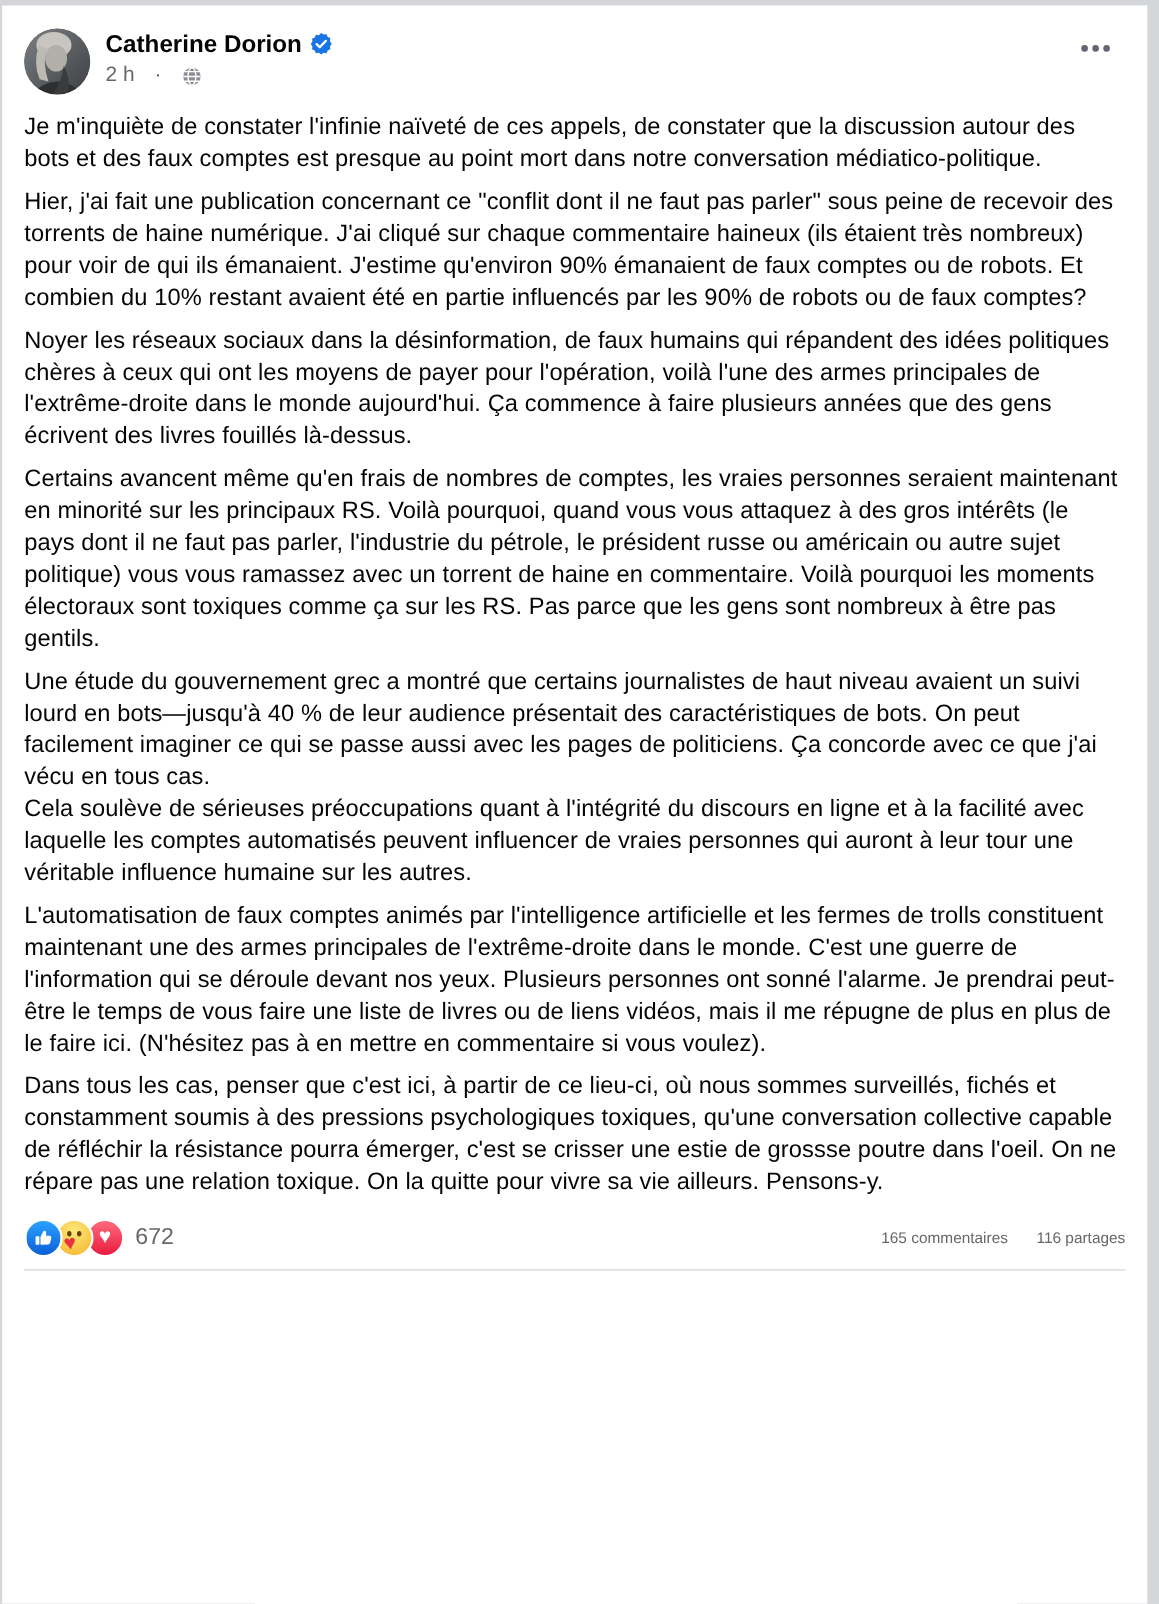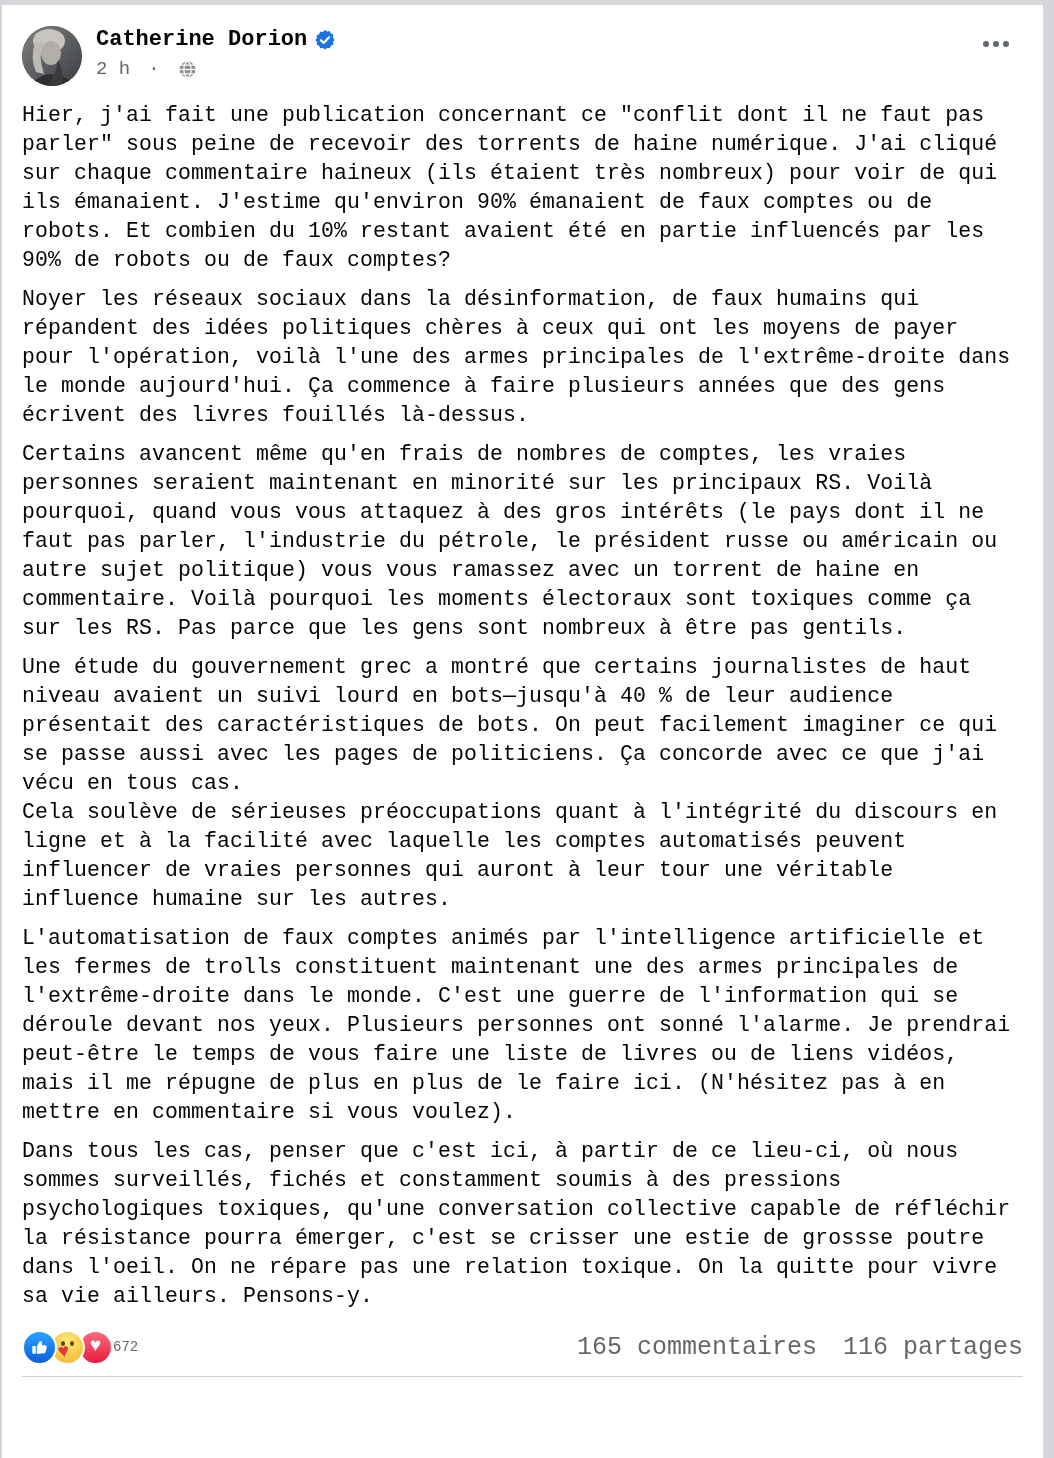--- a/index.html
+++ b/index.html
@@ -8,21 +8,20 @@
   body {
     background: #d4d6d9;
     font-family: "Liberation Sans", "DejaVu Sans", sans-serif;
     color: #050505;
   }
   .page-frame {
     width: 1054px;
     height: 1458px;
     padding: 5px 11px 0 2px;
     background: #d4d6d9;
-    font-family: Liberation Mono, monospace;
   }
   .post-card {
     background: #ffffff;
     width: 100%;
     height: 100%;
     padding: 0 20px;
     position: relative;
     overflow: hidden;
   }
 
@@ -136,28 +135,29 @@
     line-height: 1;
   }
   .rx-love { background: linear-gradient(#ff6a7c, #e81c3f); z-index: 1; }
   .rx-love .love-heart {
     color: #ffffff;
     font-size: 19px;
     line-height: 1;
     margin-top: -1px;
   }
   .reaction-count {
+    margin-left: 10px;
+    color: #65676b;
+    font-size: 21px;
+  }
+  .footer-right {
+    display: flex;
+    gap: 26px;
     color: #65676b;
     font-size: 14px;
-  }
-  .footer-right {
-    display: flex;
-    gap: 26px;
-    color: #65676b;
-    font-size: 25px;
   }
   .footer-right span { cursor: pointer; }
   .footer-divider {
     border-top: 1px solid #ced0d4;
     margin-top: 3px;
   }
 </style>
 </head>
 <body>
 
@@ -212,20 +212,21 @@
         </div>
       </div>
       <div class="menu-button">
         <i></i>
           <i></i>
           <i></i>
       </div>
     </div>
 
     <div class="post-text">
+      <p>Je m'inquiète de constater l'infinie naïveté de ces appels, de constater que la discussion autour des bots et des faux comptes est presque au point mort dans notre conversation médiatico-politique.</p>
       <p>Hier, j'ai fait une publication concernant ce "conflit dont il ne faut pas parler" sous peine de recevoir des torrents de haine numérique. J'ai cliqué sur chaque commentaire haineux (ils étaient très nombreux) pour voir de qui ils émanaient. J'estime qu'environ 90% émanaient de faux comptes ou de robots. Et combien du 10% restant avaient été en partie influencés par les 90% de robots ou de faux comptes?</p>
       <p>Noyer les réseaux sociaux dans la désinformation, de faux humains qui répandent des idées politiques chères à ceux qui ont les moyens de payer pour l'opération, voilà l'une des armes principales de l'extrême-droite dans le monde aujourd'hui. Ça commence à faire plusieurs années que des gens écrivent des livres fouillés là-dessus.</p>
       <p>Certains avancent même qu'en frais de nombres de comptes, les vraies personnes seraient maintenant en minorité sur les principaux RS. Voilà pourquoi, quand vous vous attaquez à des gros intérêts (le pays dont il ne faut pas parler, l'industrie du pétrole, le président russe ou américain ou autre sujet politique) vous vous ramassez avec un torrent de haine en commentaire. Voilà pourquoi les moments électoraux sont toxiques comme ça sur les RS. Pas parce que les gens sont nombreux à être pas gentils.</p>
       <p>Une étude du gouvernement grec a montré que certains journalistes de haut niveau avaient un suivi lourd en bots—jusqu'à 40 % de leur audience présentait des caractéristiques de bots. On peut facilement imaginer ce qui se passe aussi avec les pages de politiciens. Ça concorde avec ce que j'ai vécu en tous cas.
 Cela soulève de sérieuses préoccupations quant à l'intégrité du discours en ligne et à la facilité avec laquelle les comptes automatisés peuvent influencer de vraies personnes qui auront à leur tour une véritable influence humaine sur les autres.</p>
       <p>L'automatisation de faux comptes animés par l'intelligence artificielle et les fermes de trolls constituent maintenant une des armes principales de l'extrême-droite dans le monde. C'est une guerre de l'information qui se déroule devant nos yeux. Plusieurs personnes ont sonné l'alarme. Je prendrai peut-être le temps de vous faire une liste de livres ou de liens vidéos, mais il me répugne de plus en plus de le faire ici. (N'hésitez pas à en mettre en commentaire si vous voulez).</p>
       <p>Dans tous les cas, penser que c'est ici, à partir de ce lieu-ci, où nous sommes surveillés, fichés et constamment soumis à des pressions psychologiques toxiques, qu'une conversation collective capable de réfléchir la résistance pourra émerger, c'est se crisser une estie de grossse poutre dans l'oeil. On ne répare pas une relation toxique. On la quitte pour vivre sa vie ailleurs. Pensons-y.</p>
     </div>
 
     <div class="post-footer">

